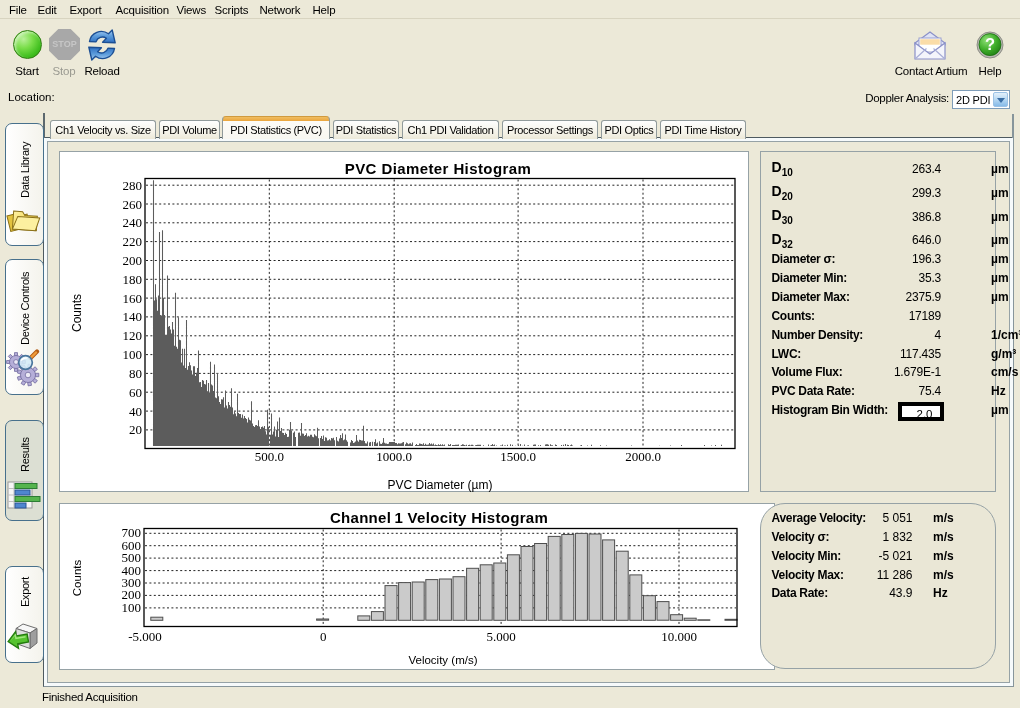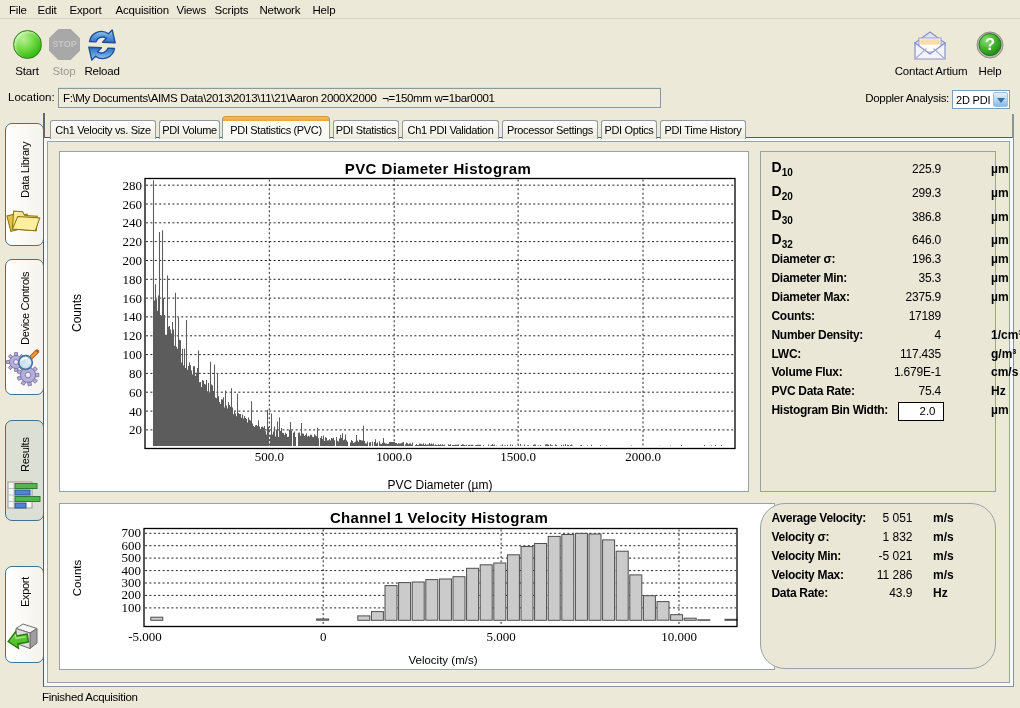--- a/index.html
+++ b/index.html
@@ -48,21 +48,21 @@
 #sp1 { top:151px; height:341px; }
 #sp2 { top:503px; height:166px;border-radius:25px; }
 .lab { position:absolute; left:10.5px; font-size:12px; font-weight:bold; letter-spacing:-0.3px; }
 .dlab { position:absolute; left:10.5px; font-size:14px; font-weight:bold; }
 .sub { font-size:10px; vertical-align:-4px; font-weight:bold; letter-spacing:0; }
 .val { position:absolute; right:54px; font-size:12px; letter-spacing:-0.2px; }
 .unit { position:absolute; left:190px; font-size:12px; font-weight:bold;margin-left:40px; }
 .val2 { position:absolute; right:82.5px; font-size:12px; }
 .unit2 { position:absolute; left:162px; font-size:12px; font-weight:bold;padding-left:10px; }
 .binbox { position:absolute; left:136.5px; top:249.5px; width:46px; height:19.5px; background:#fff;
-  border:1px solid #000000; font-size:11.5px; text-align:right; padding:2.5px 7px 0 0; }
+  border:4px solid #000000; font-size:11.5px; text-align:right; padding:2.5px 7px 0 0; }
 #statusbar { position:absolute; left:3px; top:691px; font-size:11.5px; letter-spacing:-0.3px;margin-left:39px; }
 </style></head>
 <body>
 <div id="app">
 <span class="mi" style="left:9px">File</span>
 <span class="mi" style="left:37.5px">Edit</span>
 <span class="mi" style="left:69.5px">Export</span>
 <span class="mi" style="left:115.5px">Acquisition</span>
 <span class="mi" style="left:176.5px">Views</span>
 <span class="mi" style="left:214.5px">Scripts</span>
@@ -105,21 +105,20 @@
 <circle cx="14" cy="14" r="13" fill="#b9b9b2" stroke="#8e8e86" stroke-width="1"></circle>
 <circle cx="14" cy="13.6" r="11" fill="url(#hg)" stroke="#1a6d10" stroke-width="0.8"></circle>
 <text x="14" y="19.4" text-anchor="middle" font-family="Liberation Sans, sans-serif" font-size="16.5" font-weight="bold" fill="#fff">?</text>
 </svg>
 <div class="tlabel" style="left:12px;width:30px">Start</div>
 <div class="tlabel" style="left:49px;width:30px;color:#9a9a91">Stop</div>
 <div class="tlabel" style="left:84px;width:36px">Reload</div>
 <div class="tlabel" style="left:893px;width:76px">Contact Artium</div>
 <div class="tlabel" style="left:977px;width:26px">Help</div>
 <div id="loclabel">Location:</div>
-<div id="locbox">F:\My Documents\AIMS Data\2013\2013\11\21\Aaron 2000X2000&nbsp; ¬=150mm w=1bar0001</div>
 <div id="doplabel">Doppler Analysis:</div>
 <div id="dopbox">2D PDI<div id="doparrow"></div></div>
 <div id="tabpage"></div>
 <div id="rseg"></div>
 <div id="lseg"></div>
 <div class="tab" style="left:50px;width:106px">Ch1 Velocity vs. Size</div>
 <div class="tab" style="left:159px;width:61px">PDI Volume</div>
 <div class="tab active" style="left:222px;width:108px">PDI Statistics (PVC)</div>
 <div class="tab" style="left:333px;width:66px">PDI Statistics</div>
 <div class="tab" style="left:402px;width:97px">Ch1 PDI Validation</div>
@@ -300,21 +299,21 @@
 <text x="85" y="137" text-anchor="middle" font-family="Liberation Serif, serif" font-size="13" fill="#000">-5.000</text>
 <text x="263.2" y="137" text-anchor="middle" font-family="Liberation Serif, serif" font-size="13" fill="#000">0</text>
 <text x="441.1" y="137" text-anchor="middle" font-family="Liberation Serif, serif" font-size="13" fill="#000">5.000</text>
 <text x="619.0" y="137" text-anchor="middle" font-family="Liberation Serif, serif" font-size="13" fill="#000">10.000</text>
 <text x="383" y="160" text-anchor="middle" font-family="Liberation Sans, sans-serif" font-size="11.5" fill="#000">Velocity (m/s)</text>
 <text x="21" y="74" text-anchor="middle" font-family="Liberation Sans, sans-serif" font-size="11.5" fill="#000" transform="rotate(-90 21 74)">Counts</text>
 </svg>
     </div>
 <div class="spanel" id="sp1">
       <div class="dlab" style="top:7.0px">D<span class="sub">10</span></div>
-<div class="val" style="top:9.5px">225.9</div>
+<div class="val" style="top:9.5px">263.4</div>
 <div class="unit" style="top:9.5px">µm</div>
 <div class="dlab" style="top:31.4px">D<span class="sub">20</span></div>
 <div class="val" style="top:33.9px">299.3</div>
 <div class="unit" style="top:33.9px">µm</div>
 <div class="dlab" style="top:55.2px">D<span class="sub">30</span></div>
 <div class="val" style="top:57.7px">386.8</div>
 <div class="unit" style="top:57.7px">µm</div>
 <div class="dlab" style="top:78.7px">D<span class="sub">32</span></div>
 <div class="val" style="top:81.2px">646.0</div>
 <div class="unit" style="top:81.2px">µm</div>

